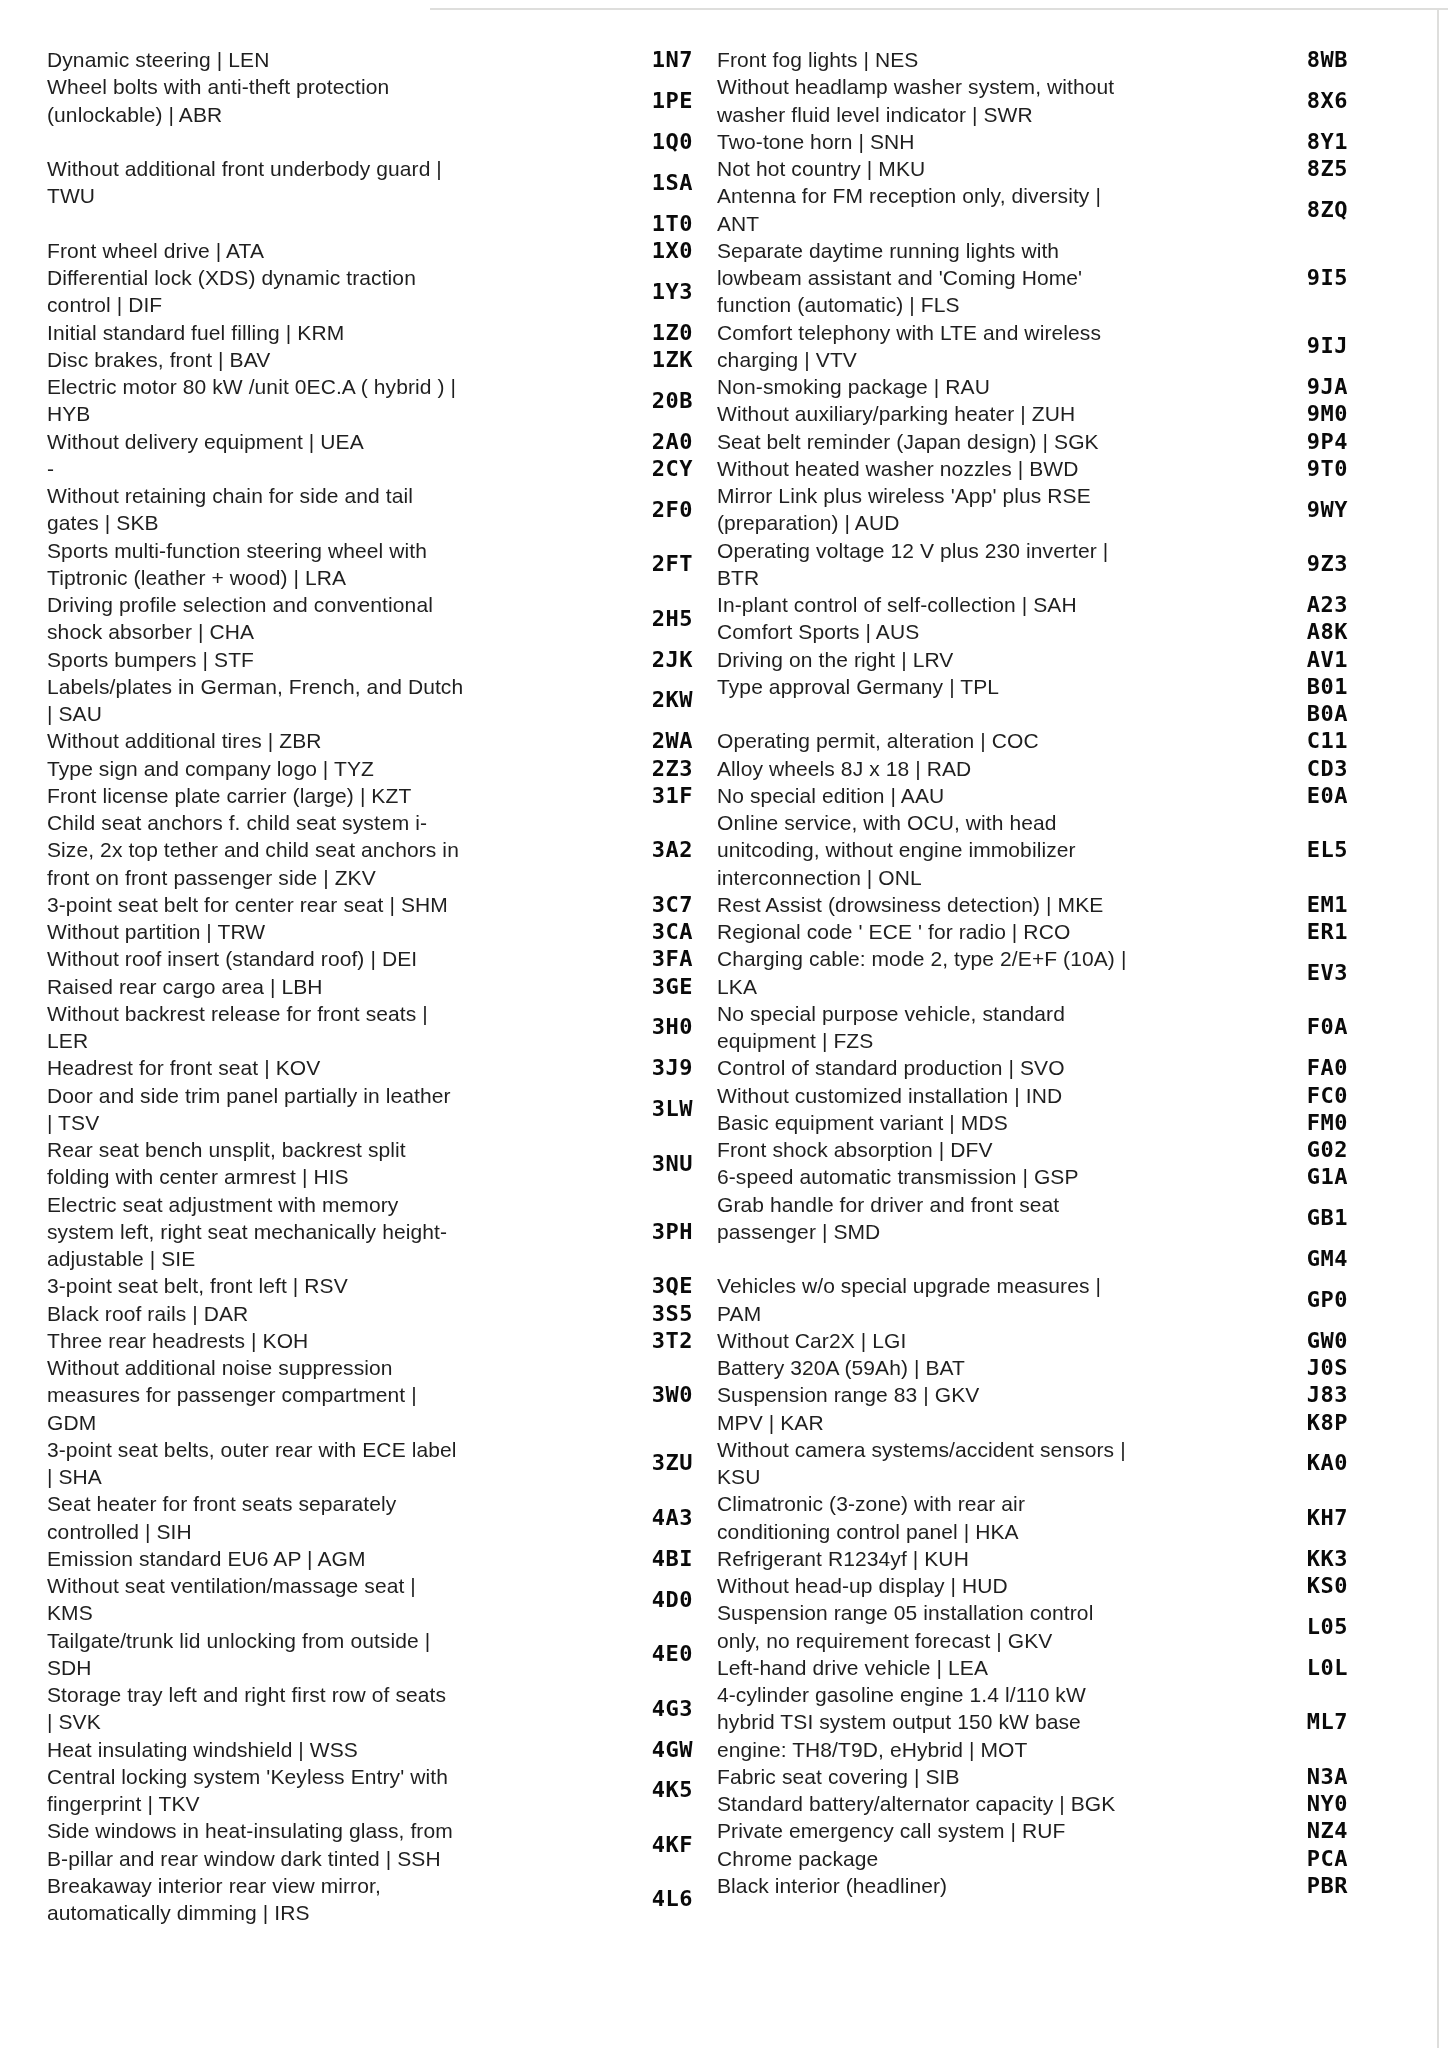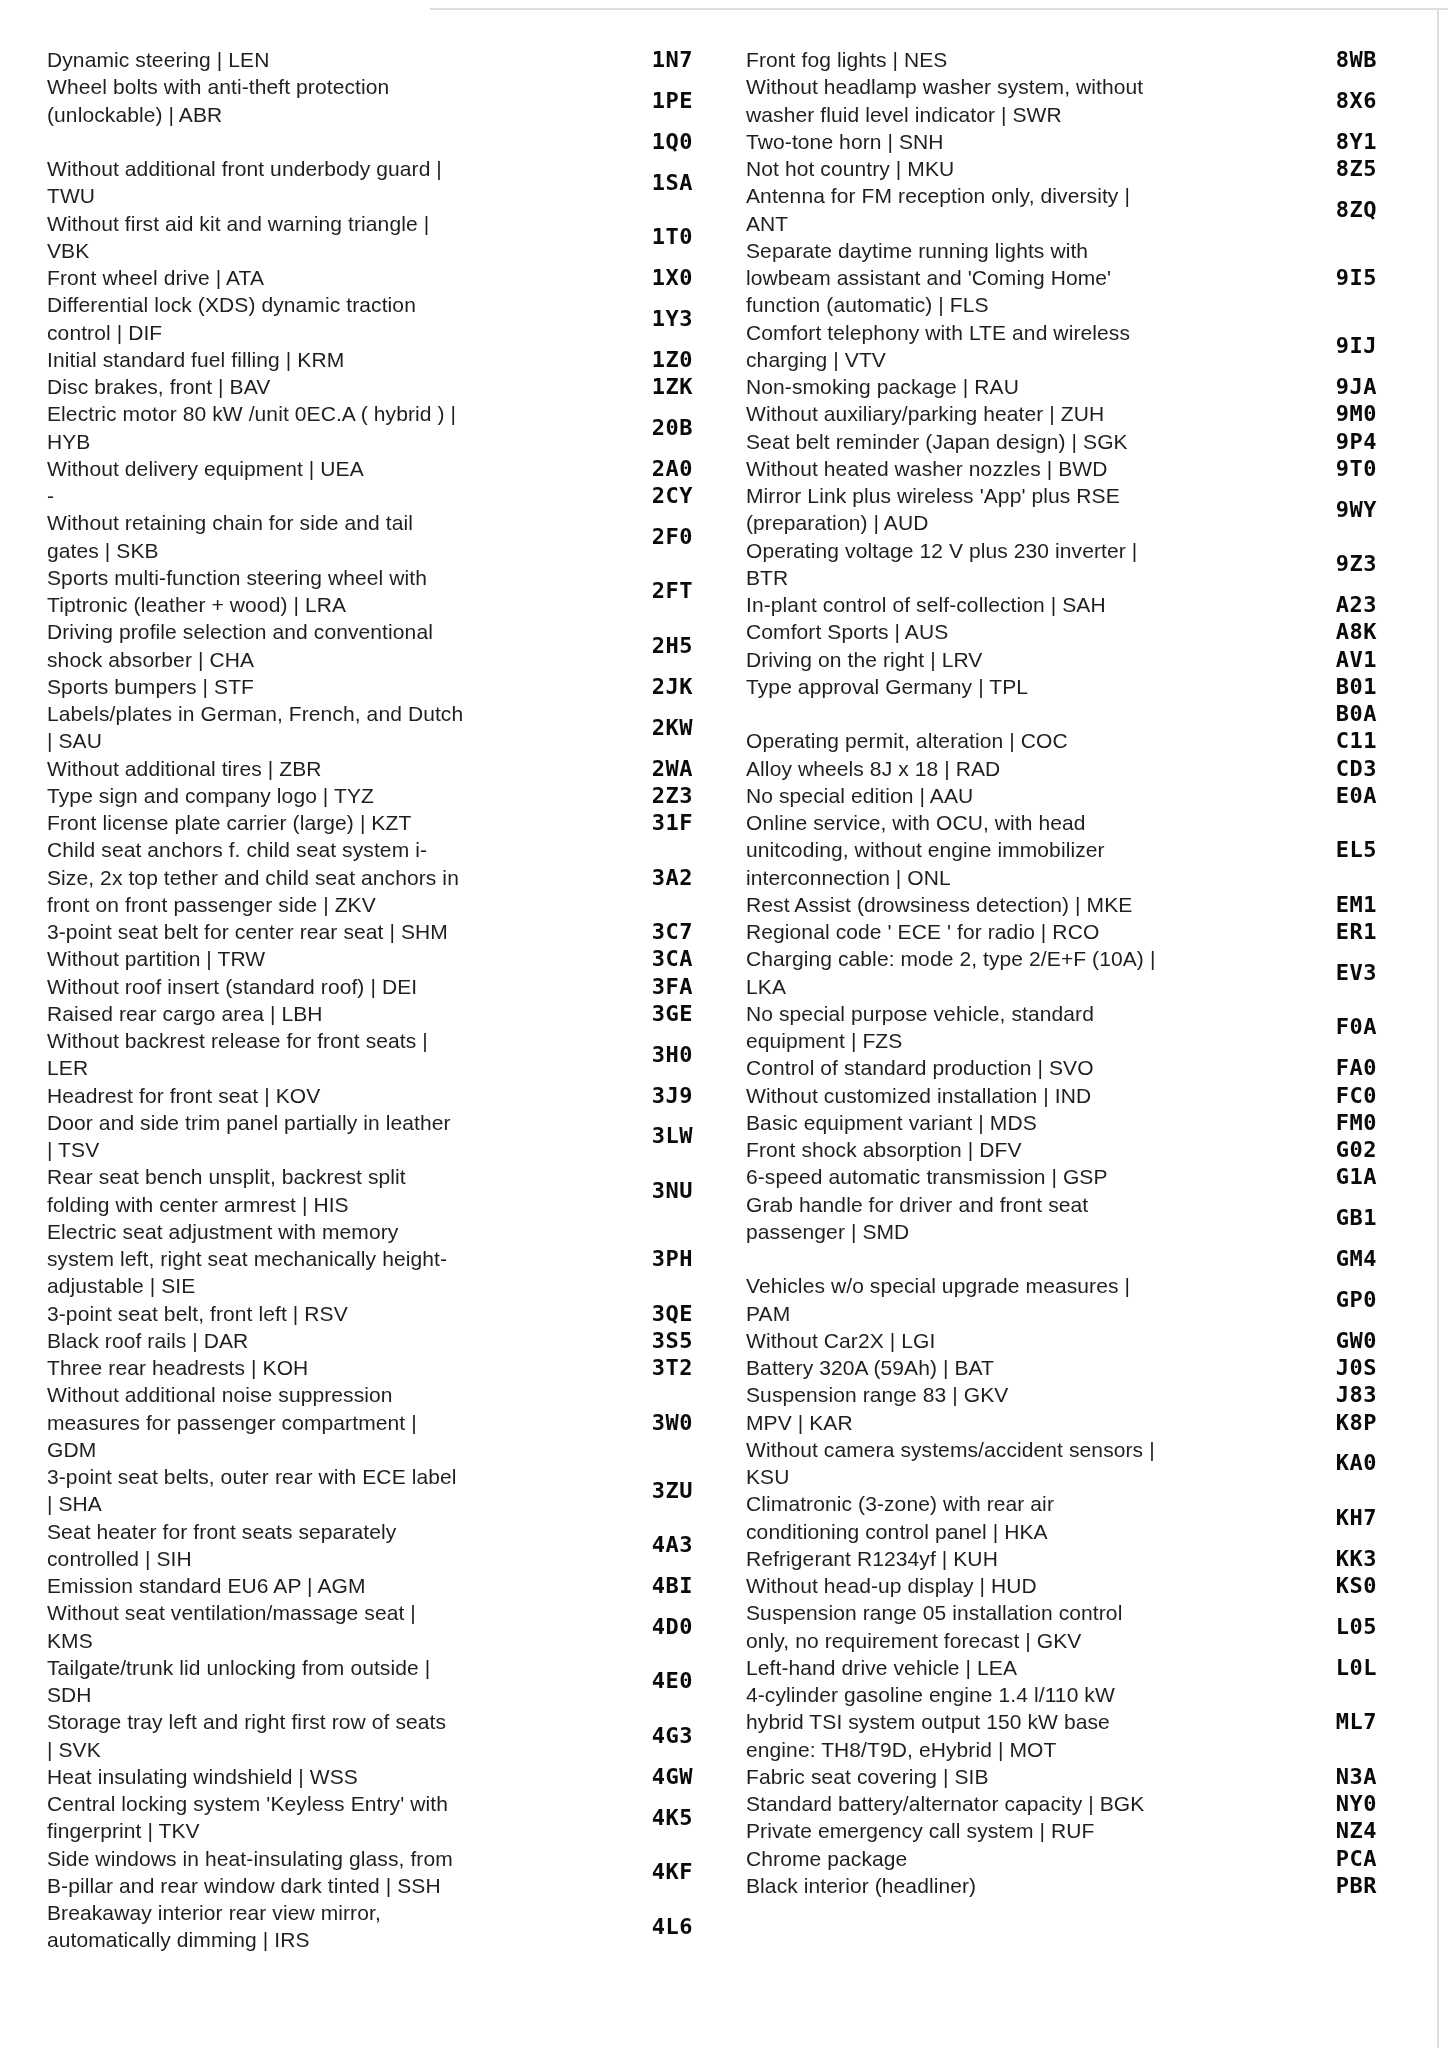--- a/index.html
+++ b/index.html
@@ -21,21 +21,21 @@
     background:var(--edge-line);
   }
   .edge-right{
     position:absolute;top:10px;bottom:0;right:9px;width:2px;
     background:var(--edge-line);
   }
   .col{
     position:absolute;top:46px;
   }
   #col-left{left:47px;width:646px;}
-  #col-right{left:746px;width:631px;}
+  #col-right{left:717px;width:631px;}
   .row{
     display:flex;align-items:stretch;
   }
   .desc{
     width:470px;
     white-space:pre-line;
     font-size:21px;
     line-height:27.25px;
     color:var(--text-color);
     letter-spacing:0.1px;
@@ -76,22 +76,20 @@
       </div>
 
 
       <div class="row">
         <div class="desc">Without additional front underbody guard |
 TWU</div>
         <div class="code">1SA</div>
       </div>
 
       <div class="row">
-        <div class="desc">Without first aid kit and warning triangle |
-VBK</div>
         <div class="code">1T0</div>
       </div>
 
       <div class="row">
         <div class="desc">Front wheel drive | ATA</div>
         <div class="code">1X0</div>
       </div>
 
       <div class="row">
         <div class="desc">Differential lock (XDS) dynamic traction

